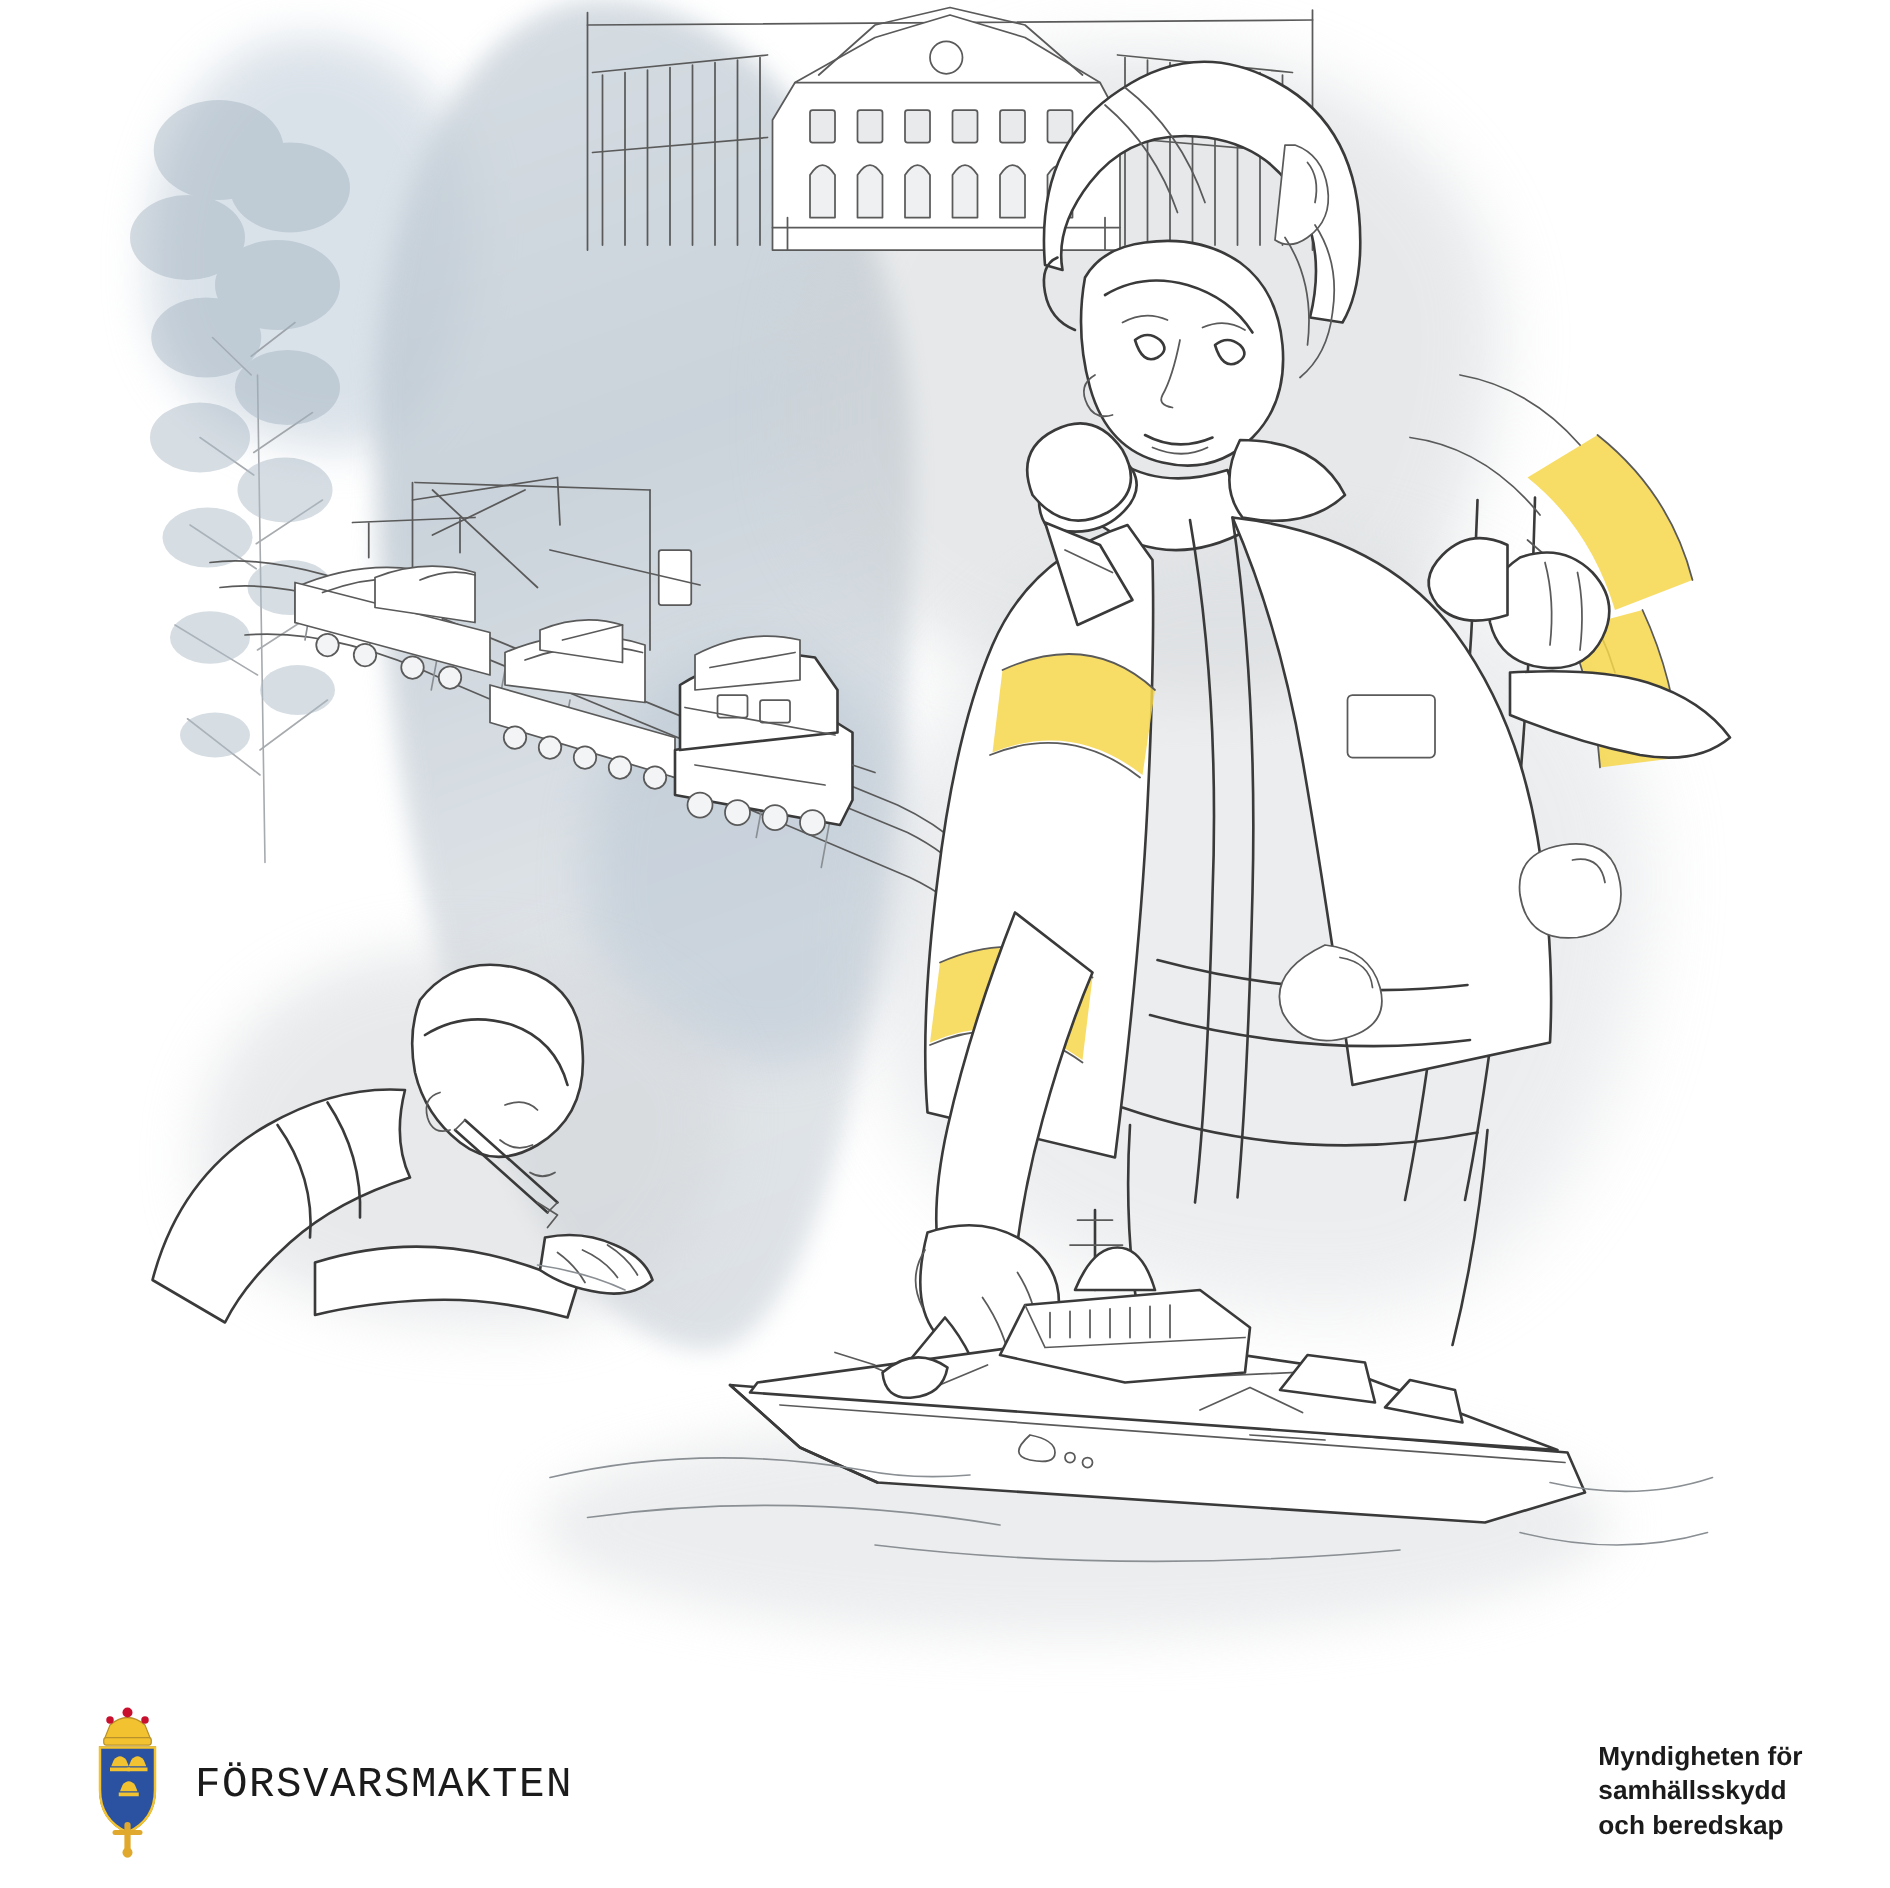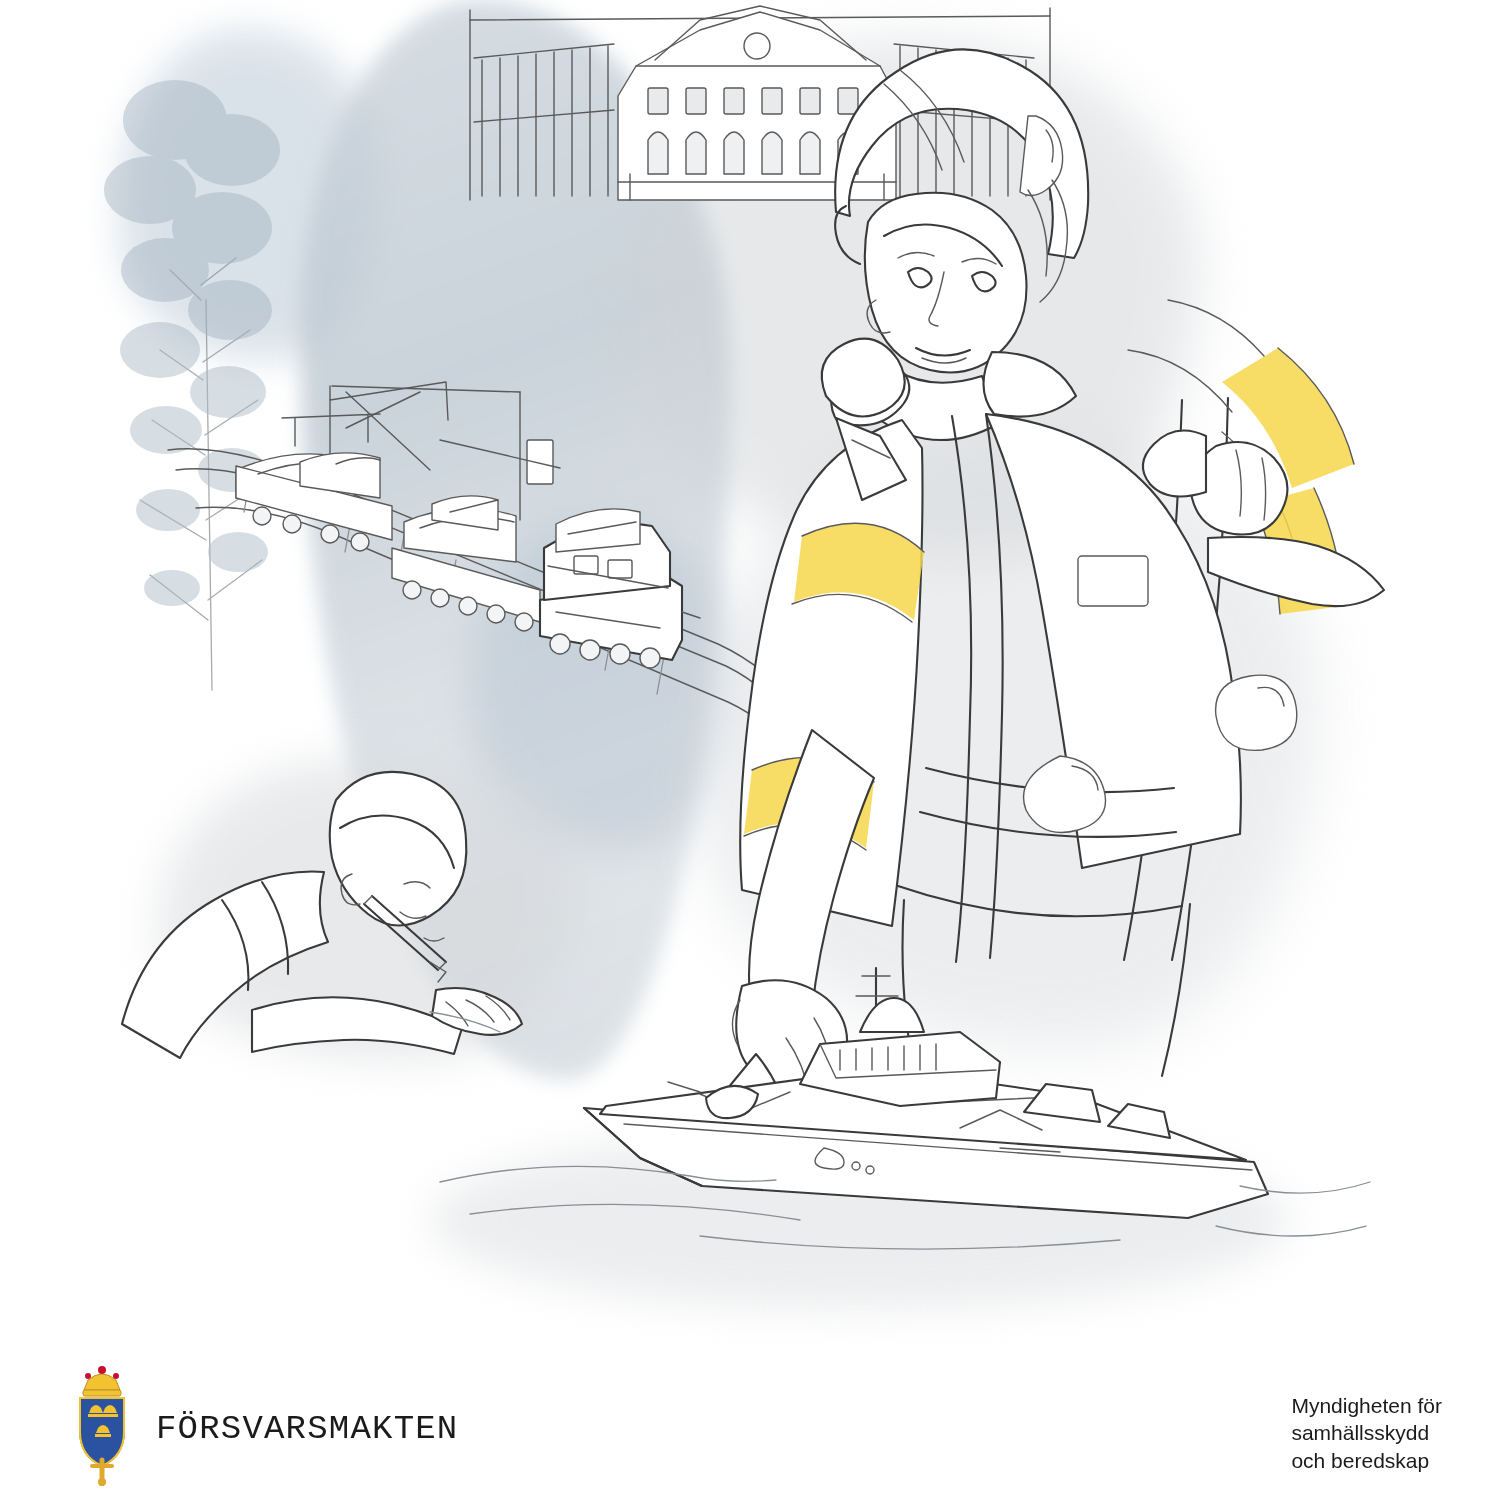--- a/index.html
+++ b/index.html
@@ -38,21 +38,21 @@
   .fillw{fill:#ffffff;}
   .yellow{fill:#f6d64a;opacity:.85;}
 
   
   .footer{position:absolute;left:0;bottom:0;width:1512px;height:210px;}
   .fm-logo{position:absolute;left:70px;bottom:28px;display:flex;align-items:center;gap:22px;}
   .fm-crest{width:64px;height:118px;position:relative;}
   .fm-word{font-family:Liberation Mono, monospace;font-size:34px;letter-spacing:1.2px;color:#1b1b1b;margin-top:12px;}
   .msb-wrap{position:absolute;right:70px;bottom:36px;display:flex;align-items:center;gap:20px;}
   .msb-mark{width:128px;height:110px;position:relative;}
-  .msb-text{font-size:21px;line-height:1.3;color:#1b1b1b;font-weight:normal;}
+  .msb-text{font-size:21px;line-height:1.3;color:#1b1b1b;font-weight:bold;}
 </style>
 </head>
 <body>
 
 <div class="stage">
 
   <div class="wc wc-blue1"></div>
   <div class="wc wc-map"></div>
   <div class="wc wc-grey1"></div>
   <div class="wc wc-blue2"></div>

